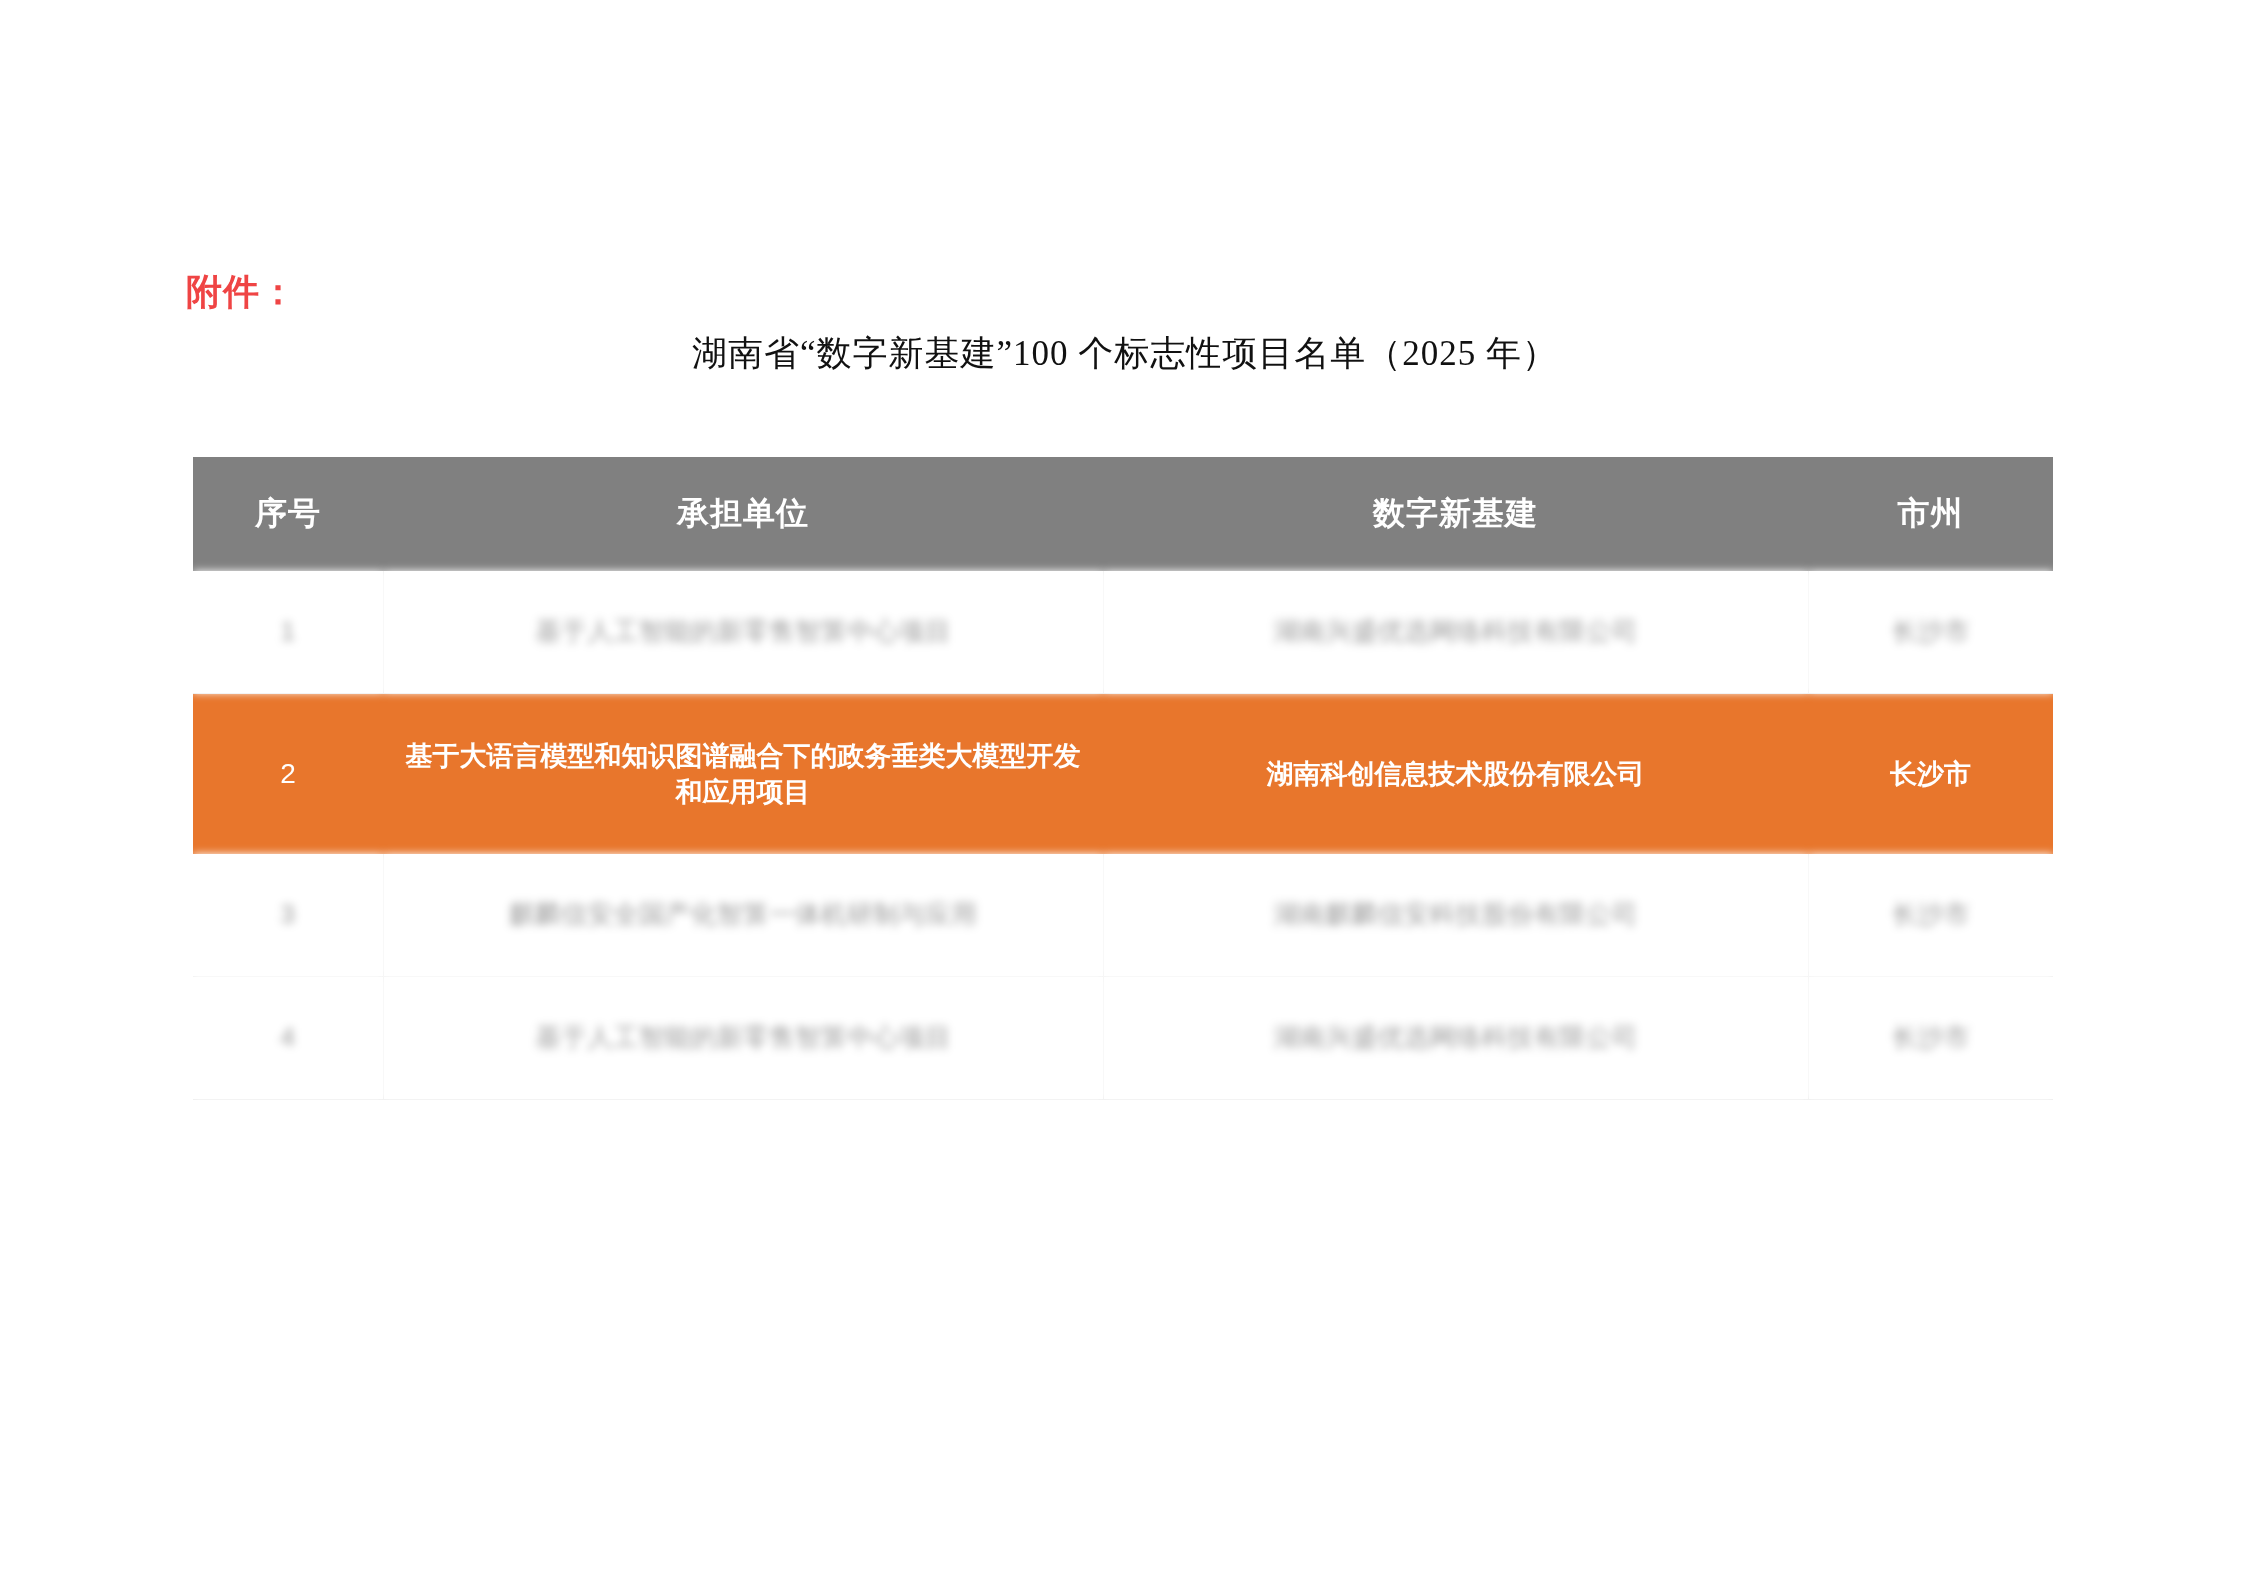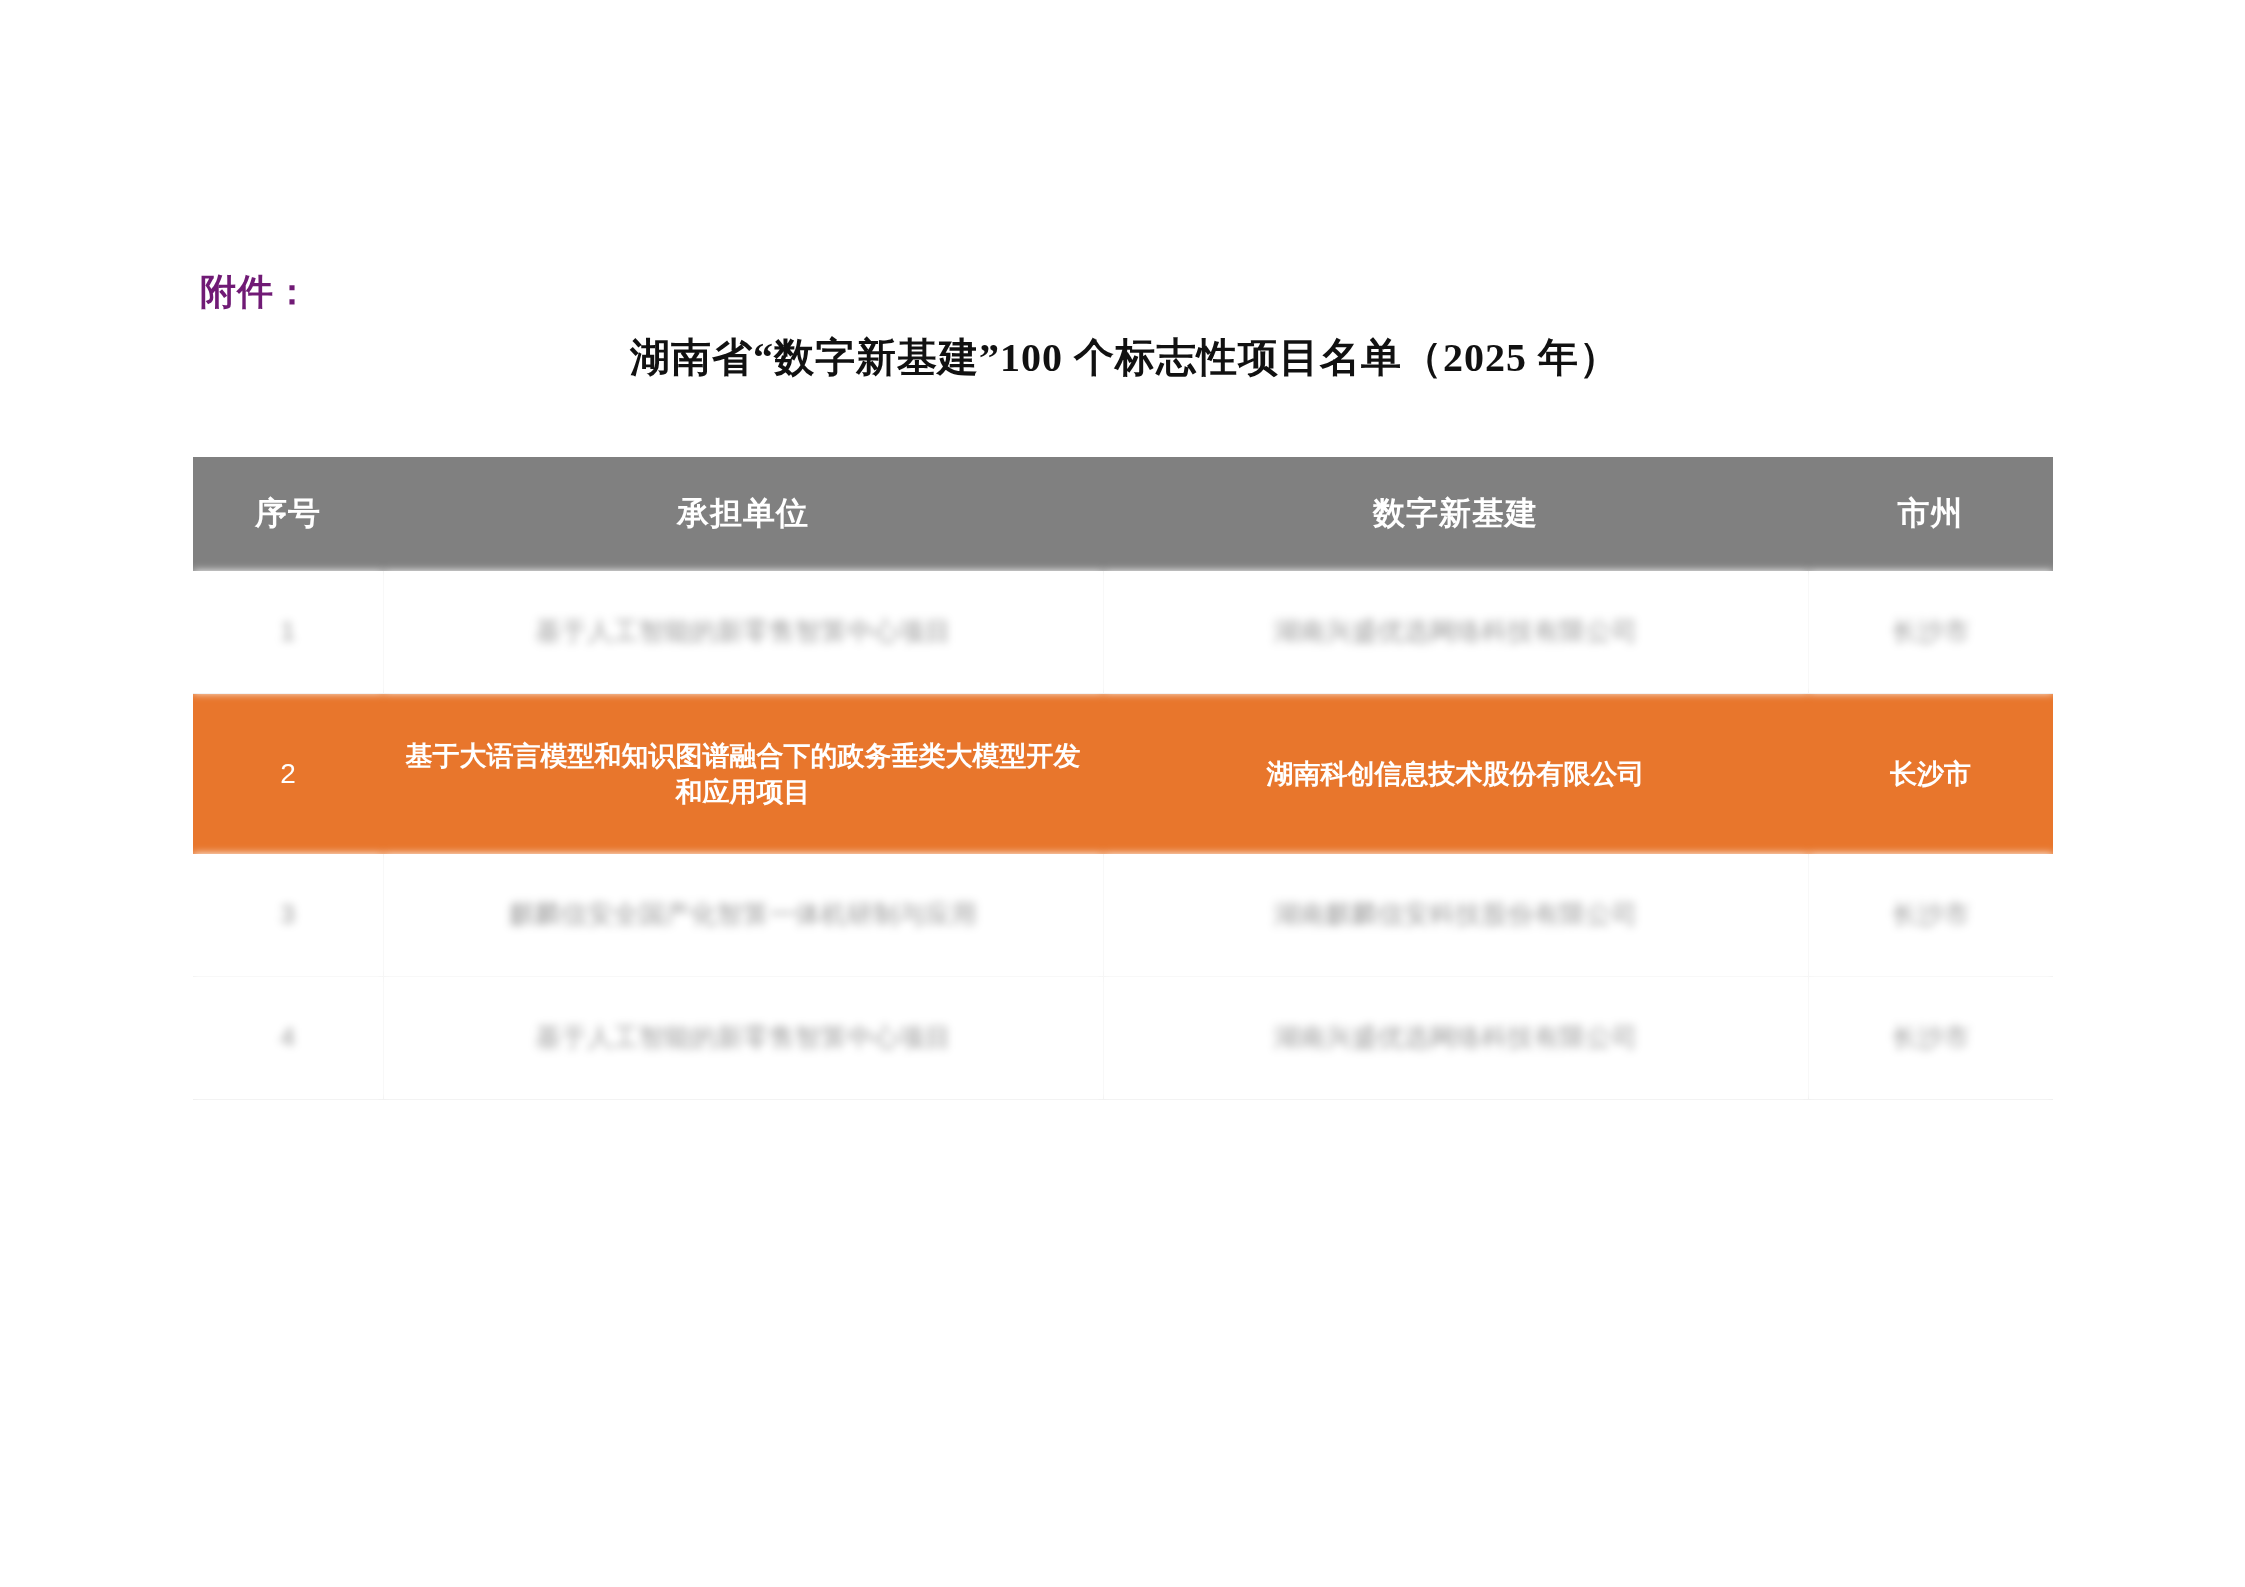--- a/index.html
+++ b/index.html
@@ -19,33 +19,32 @@
     height: 1587px;
     background: #ffffff;
   }
   .attach-label {
     position: absolute;
     left: 186px;
     top: 268px;
     font-family: "Liberation Serif", serif;
     font-size: 36px;
     font-weight: 700;
-    color: #701a75;
+    color: #ef4444;
     letter-spacing: 1px;
-    margin-left: 14px;
   }
   .doc-title {
     position: absolute;
     left: 190px;
     top: 330px;
     width: 1870px;
     text-align: center;
     font-family: "Liberation Serif", serif;
-    font-size: 40px;
-    font-weight: 700;
+    font-size: 35px;
+    font-weight: 400;
     color: #111111;
     letter-spacing: 1px;
   }
   .table-wrap {
     position: absolute;
     left: 193px;
     top: 457px;
     width: 1860px;
   }
   table.listing {

